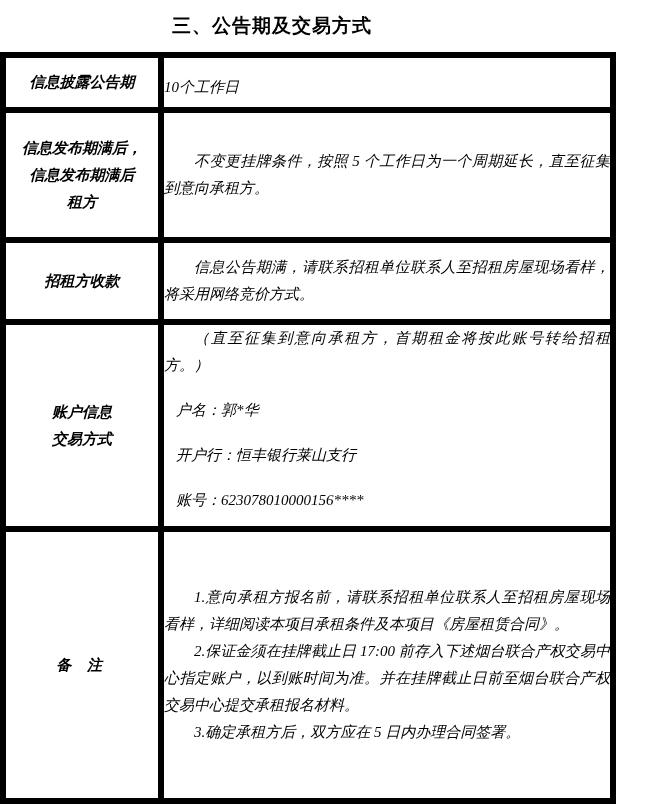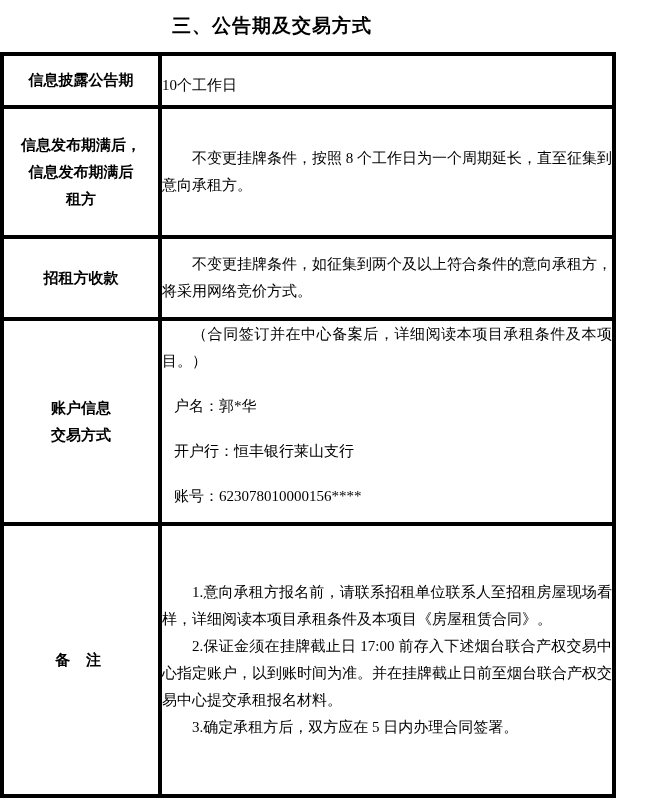--- a/index.html
+++ b/index.html
@@ -29,23 +29,24 @@
     padding-bottom: 13px;
     font-family: "Liberation Serif", "DejaVu Serif", serif;
   }
   table.info-table {
     border-collapse: collapse;
     width: 616px;
     margin: 0 auto;
     table-layout: fixed;
   }
   table.info-table td {
-    border: 4px solid #000000;
+    border: 6px solid #000000;
     vertical-align: middle;
     padding: 0;
+    font-style: italic;
   }
   td.label-cell {
     width: 158px;
     text-align: center;
     font-weight: bold;
     font-size: 15px;
     line-height: 27px;
     padding: 6px 8px;
     box-sizing: border-box;
   }
@@ -98,40 +99,40 @@
         </td>
       </tr>
 
       <tr class="row-expire">
         <td class="label-cell">
           <span class="label-line">信息发布期满后，</span>
           <span class="label-line">信息发布期满后</span>
           <span class="label-line">租方</span>
         </td>
         <td class="value-cell">
-          <p class="p-indent">不变更挂牌条件，按照 8 个工作日为一个周期延长，直至征集到意向承租方。</p>
+          <p class="p-indent">不变更挂牌条件，按照 5 个工作日为一个周期延长，直至征集到意向承租方。</p>
         </td>
       </tr>
 
       <tr class="row-mode">
         <td class="label-cell">
           <span class="label-line">招租方收款</span>
         </td>
         <td class="value-cell">
-          <p class="p-indent">不变更挂牌条件，如征集到两个及以上符合条件的意向承租方，将采用网络竞价方式。</p>
+          <p class="p-indent">信息公告期满，请联系招租单位联系人至招租房屋现场看样，将采用网络竞价方式。</p>
         </td>
       </tr>
 
       <tr class="row-account">
         <td class="label-cell">
           <span class="label-line">账户信息</span>
           <span class="label-line">交易方式</span>
         </td>
         <td class="value-cell">
-          <p class="p-indent">（合同签订并在中心备案后，详细阅读本项目承租条件及本项目。）</p>
+          <p class="p-indent">（直至征集到意向承租方，首期租金将按此账号转给招租方。）</p>
           <p class="p-gap">户名：郭*华</p>
           <p class="p-gap">开户行：恒丰银行莱山支行</p>
           <p class="p-gap">账号：623078010000156****</p>
         </td>
       </tr>
 
       <tr class="row-remark">
         <td class="label-cell">
           <span class="label-line spaced">备  注</span>
         </td>

